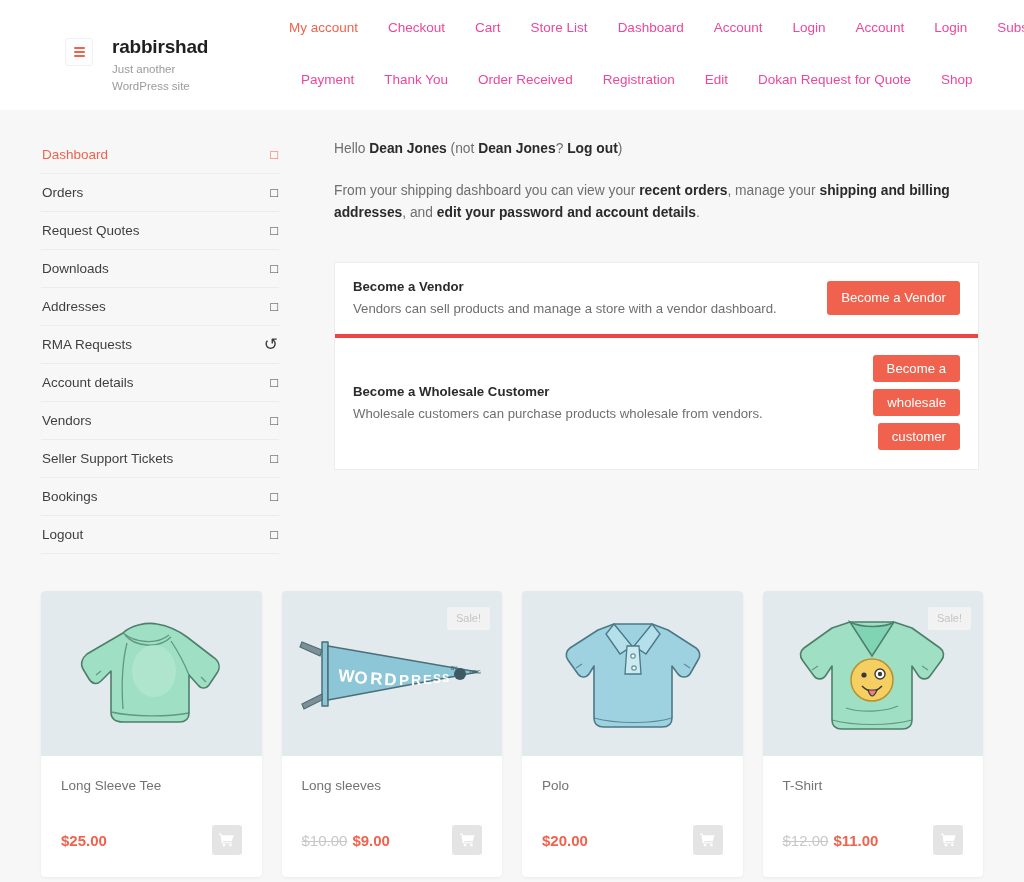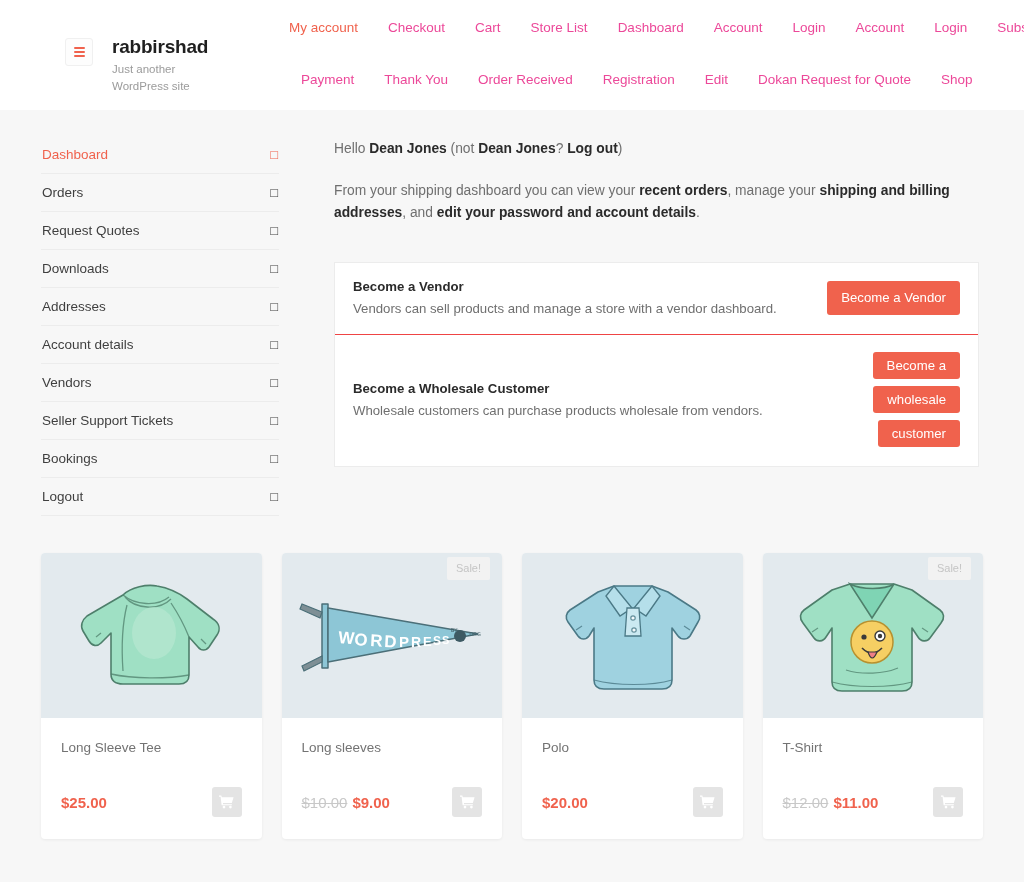--- a/index.html
+++ b/index.html
@@ -102,21 +102,21 @@
   .intro { max-width: 645px; }
 
   .promo-table {
     margin-top: 38px;
     border: 1px solid #ececec;
     background: #ffffff;
     width: 645px;
   }
   .promo-row {
     display: flex; align-items: center; justify-content: space-between;
-    border-bottom: 1px solid #ef4444;
+    border-bottom: 4px solid #ef4444;
     padding: 14px 18px 15px 18px;
     min-height: 55px;
   }
   .promo-row:last-child { border-bottom: none; }
   .promo-text { flex: 1; padding-right: 14px; }
   .promo-title {
     font-size: 13.2px; font-weight: bold; color: #2b2b2b;
     line-height: 20px; margin-bottom: 2px;
   }
   .promo-desc { font-size: 13.2px; color: #6f6f6f; line-height: 20px; }
@@ -156,21 +156,21 @@
     overflow: hidden;
   }
   .product-media {
     position: relative;
     height: 165px;
     background: #e3eaee;
     display: flex; align-items: center; justify-content: center;
   }
   .product-media svg { display: block; }
   .sale-badge {
-    position: absolute; top: 4px; right: 12px;
+    position: absolute; top: 16px; right: 12px;
     background: #f2f2f2; color: #c5c5c5;
     font-size: 11px; line-height: 15px;
     padding: 4px 9px; border-radius: 2px;
   }
   .product-body { padding: 20px 20px 22px 20px; }
   .product-name {
     font-size: 13.5px; font-weight: normal; color: #737373;
     line-height: 20px;
   }
   .product-footer {
@@ -247,20 +247,24 @@
       </div>
       <div class="account-item">
         <span class="label">Downloads</span>
         <span class="glyph">□</span>
       </div>
       <div class="account-item">
         <span class="label">Addresses</span>
         <span class="glyph">□</span>
       </div>
       <div class="account-item">
+        <span class="label">RMA Requests</span>
+        <span class="glyph arrow">↺</span>
+      </div>
+      <div class="account-item">
         <span class="label">Account details</span>
         <span class="glyph">□</span>
       </div>
       <div class="account-item">
         <span class="label">Vendors</span>
         <span class="glyph">□</span>
       </div>
       <div class="account-item">
         <span class="label">Seller Support Tickets</span>
         <span class="glyph">□</span>

